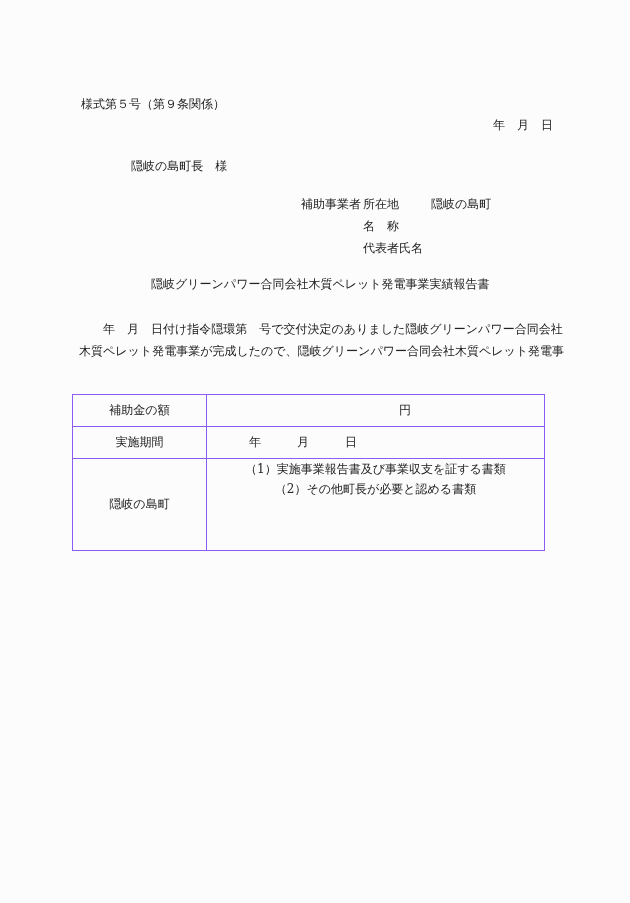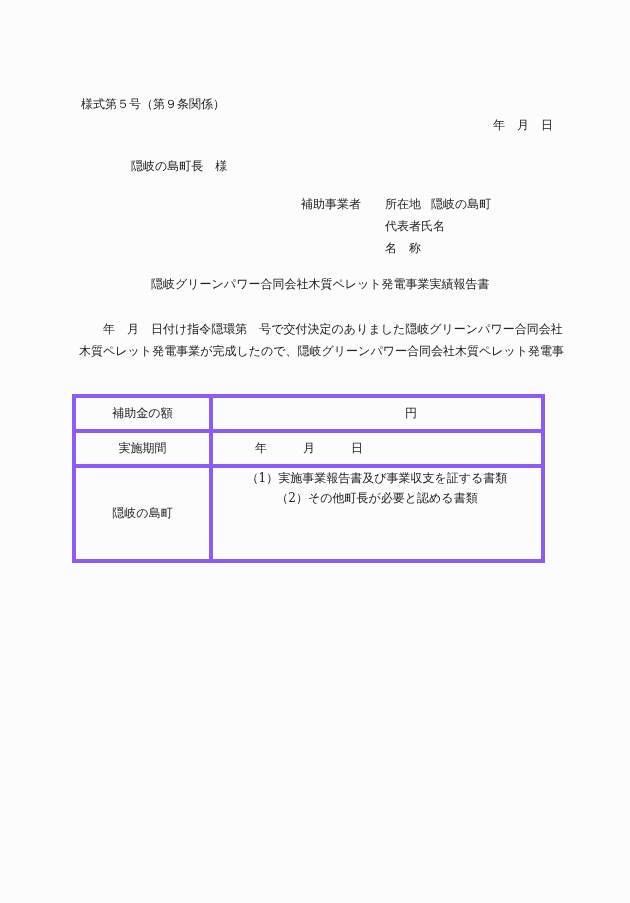--- a/index.html
+++ b/index.html
@@ -17,36 +17,36 @@
       font-size: 12px;
     }
     .abs { position: absolute; white-space: nowrap; line-height: 16px; }
     .form-number { left: 81px; top: 96px; }
     .date-line { left: 493px; top: 117px; word-spacing: 0; }
     .date-line span { display: inline-block; }
     .addressee { left: 96px; top: 158px; margin-left: 35px; }
     .applicant { left: 301px; top: 196px; }
     .applicant .row { height: 22px; line-height: 16px; position: relative; text-align: center; }
     .applicant .lbl { position: absolute; left: 0; }
-    .applicant .fld { position: absolute; left: 84px; }
+    .applicant .fld { position: absolute; left: 62px; }
     .applicant .val { position: absolute; left: 130px; }
     .doc-title { left: 151px; top: 276px; }
     .body-text { left: 79px; top: 318px; width: 476px; white-space: normal; line-height: 22px; }
     .body-text div { white-space: nowrap; }
 
     table.report {
       position: absolute;
       left: 72px;
       top: 394px;
       width: 473px;
       border-collapse: collapse;
       table-layout: fixed;
     }
     table.report td {
-      border: 4px solid #8b5cf6;
+      border: 1px solid #8b5cf6;
       padding: 0;
       font-size: 12px;
       color: #222;
       vertical-align: middle;
     }
     table.report td.hdr { width: 133px; text-align: center; }
     tr.r1 td, tr.r2 td, tr.r3 td { height: 31px; }
     tr.r4 td { height: 91px; text-align: center; }
     .yen { display: block; padding-left: 192px; }
     .period { display: block; padding-left: 42px; }
@@ -66,24 +66,24 @@
 
 <div class="abs addressee">隠岐の島町長　様</div>
 
 <div class="abs applicant" style="width:260px;">
   <div class="row">
     <span class="lbl">補助事業者</span>
     <span class="fld">所在地</span>
     <span class="val">隠岐の島町</span>
   </div>
   <div class="row">
-    <span class="fld">代表者氏名</span>
+    <span class="fld">名　称</span>
   </div>
   <div class="row">
-    <span class="fld">名　称</span>
+    <span class="fld">代表者氏名</span>
   </div>
 </div>
 
 <div class="abs doc-title">隠岐グリーンパワー合同会社木質ペレット発電事業実績報告書</div>
 
 <div class="abs body-text">
   <div>　　年　月　日付け指令隠環第　号で交付決定のありました隠岐グリーンパワー合同会社</div>
   <div>木質ペレット発電事業が完成したので、隠岐グリーンパワー合同会社木質ペレット発電事</div>
 </div>
 

